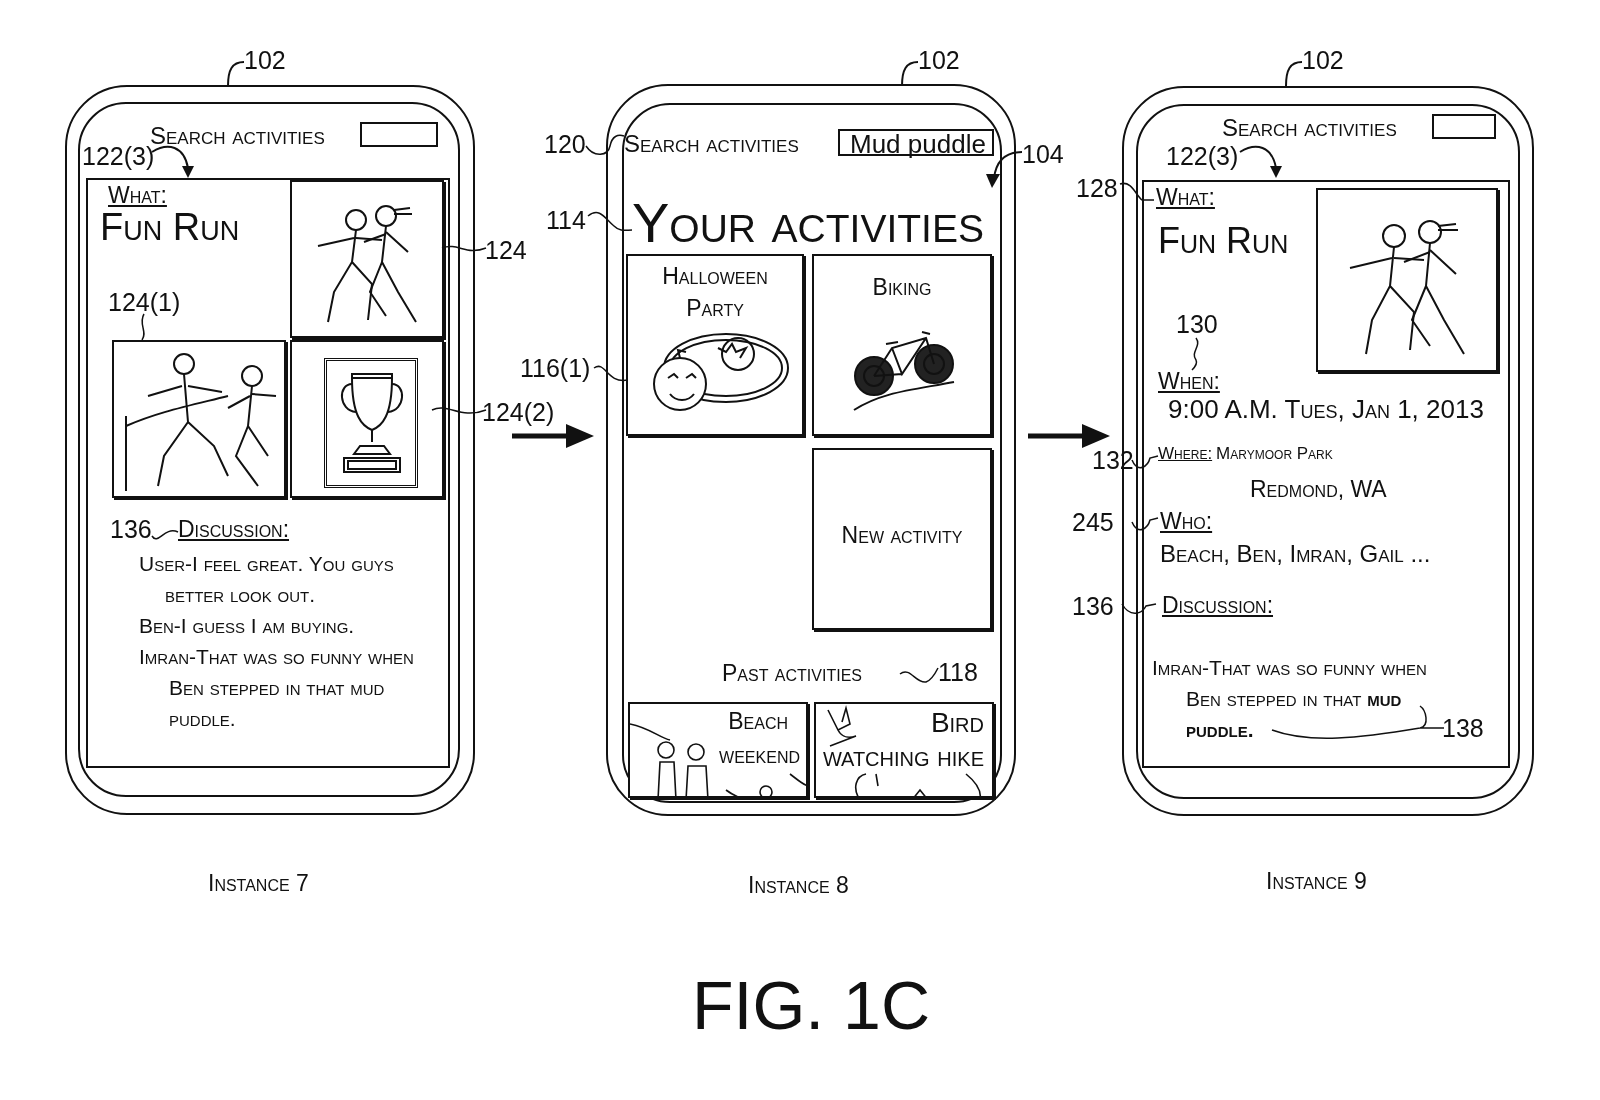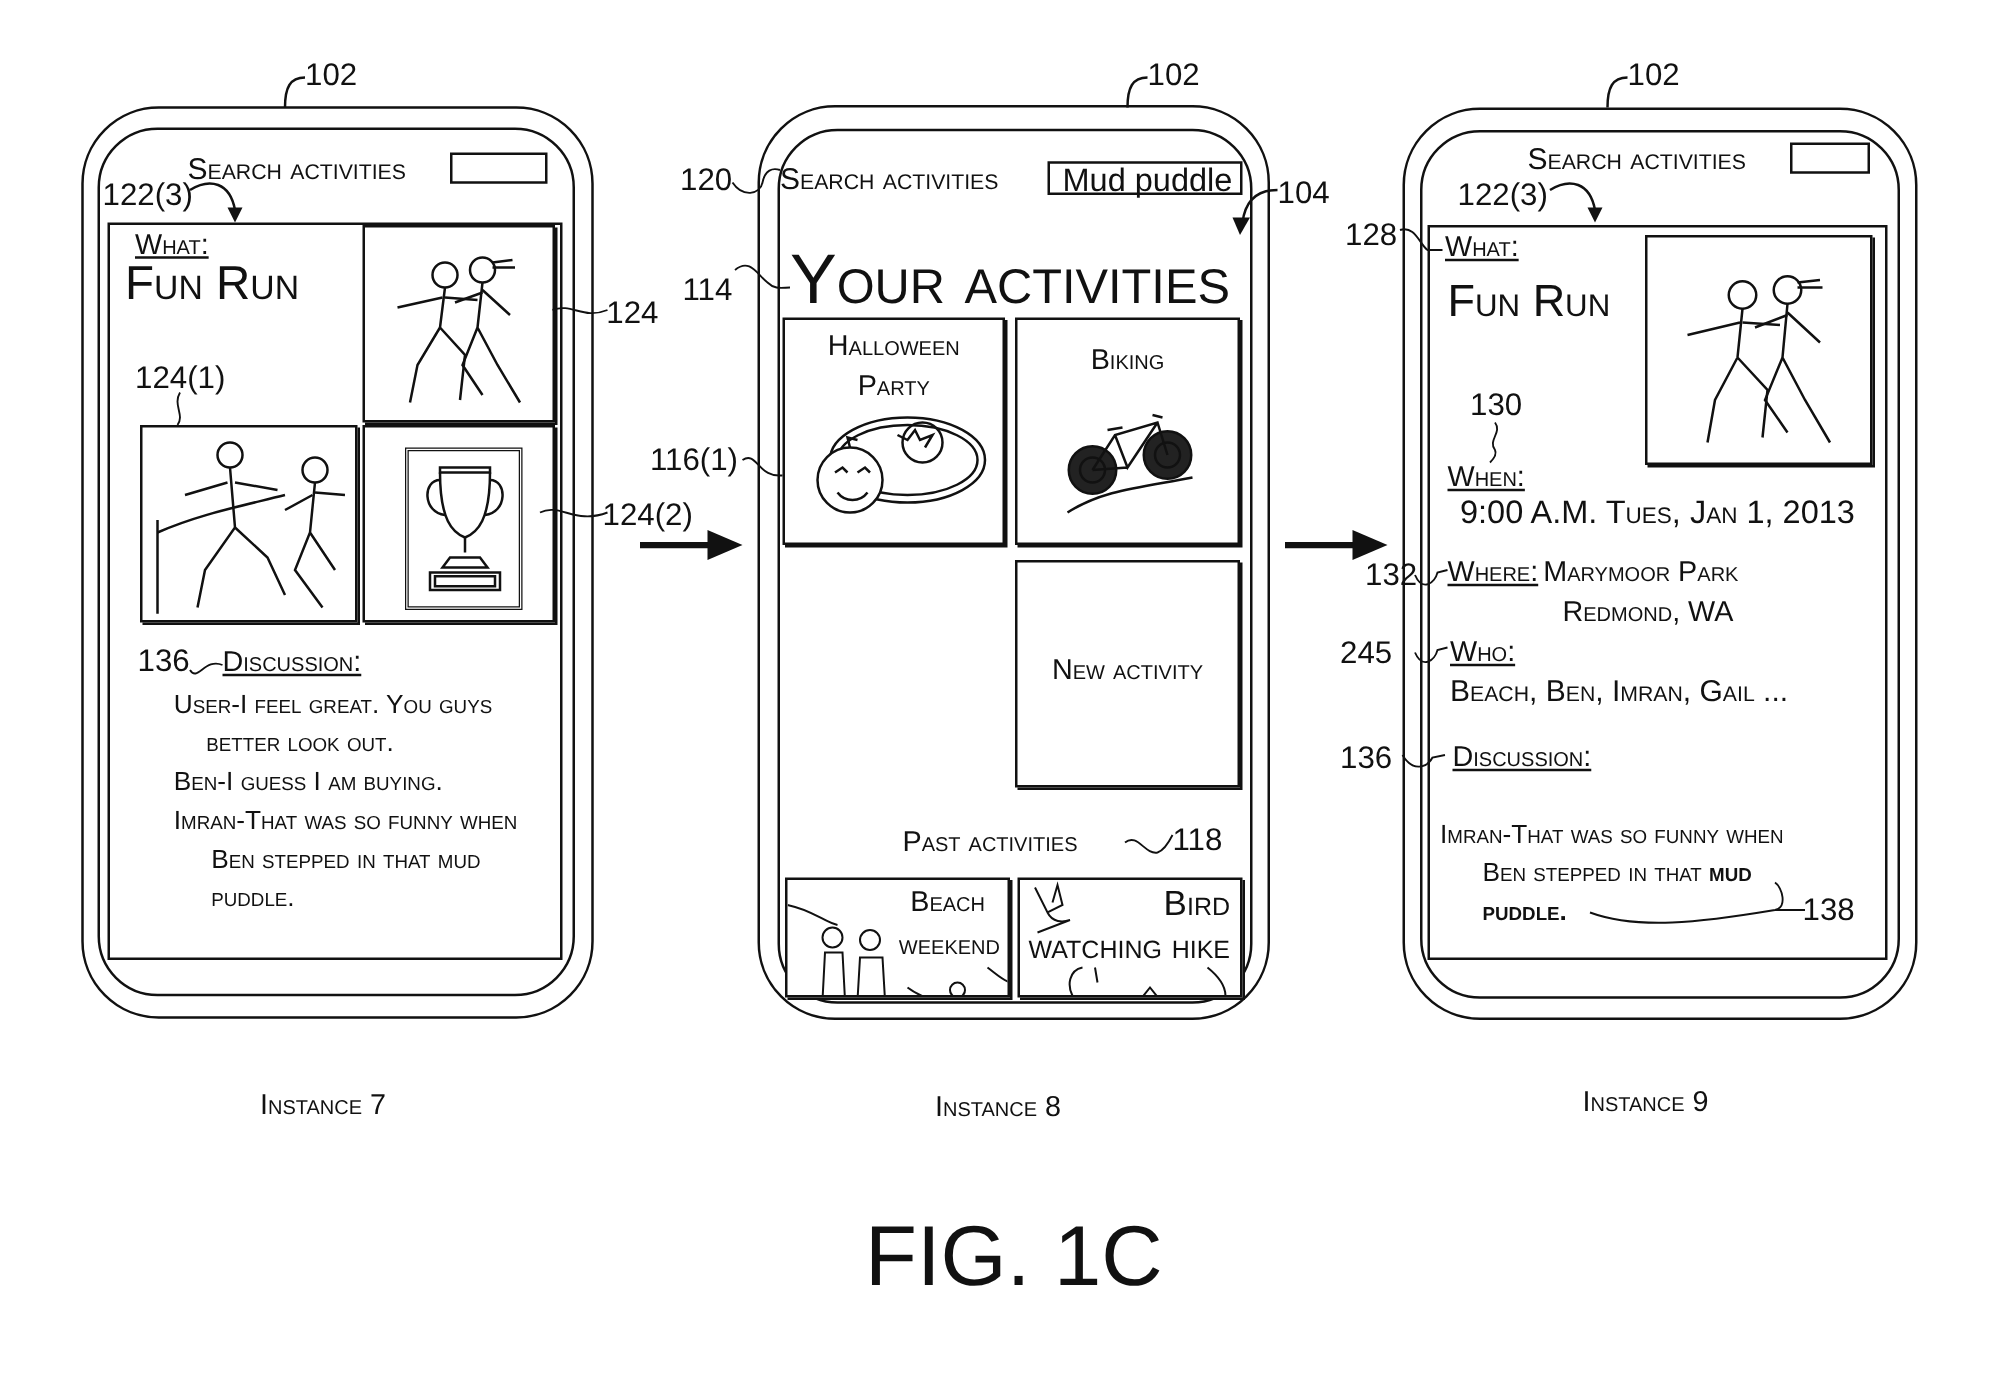--- a/index.html
+++ b/index.html
@@ -147,21 +147,21 @@
     </svg>
   <div class="search-row" style="left:624px;top:130px;">Search activities</div>
   <div class="search-box" style="left:838px;top:129px;width:156px;height:27px;">Mud puddle</div>
 
   <span class="ref" style="left:1022px;top:140px;">104</span>
   <svg class="abs" style="left:982px;top:146px" width="44" height="46">
       <path d="M40 6 C22 6 14 16 12 32" stroke="#111" stroke-width="2" fill="none"></path>
       <polygon points="4,28 18,28 10,42" fill="#111"></polygon>
     </svg>
 
-  <span class="ref" style="left:546px;top:218px;">114</span>
+  <span class="ref" style="left:546px;top:206px;">114</span>
   <svg class="abs" style="left:586px;top:206px" width="48" height="32">
       <path d="M2 10 C14 0 20 14 28 20 C34 26 40 24 46 24" stroke="#111" stroke-width="1.5" fill="none"></path>
     </svg>
   <div class="abs sc" style="left:632px;top:190px;font-size:56px;white-space:nowrap;">Your activities</div>
 
   <span class="ref" style="left:520px;top:354px;">116(1)</span>
   <svg class="abs" style="left:592px;top:358px" width="40" height="30">
       <path d="M2 10 C14 2 14 26 36 22" stroke="#111" stroke-width="1.5" fill="none"></path>
     </svg>
 
@@ -291,21 +291,21 @@
   <svg class="abs" style="left:1180px;top:336px" width="30" height="36">
       <path d="M16 2 C22 10 10 16 16 24 C18 28 14 32 12 34" stroke="#111" stroke-width="1.5" fill="none"></path>
     </svg>
   <div class="abs" style="left:1158px;top:368px;font-size:23px;"><span class="u sc">When:</span></div>
   <div class="abs sc" style="left:1168px;top:394px;font-size:26px;white-space:nowrap;">9:00 A.M. Tues, Jan 1, 2013</div>
 
   <span class="ref" style="left:1092px;top:446px;">132</span>
   <svg class="abs" style="left:1130px;top:448px" width="30" height="28">
       <path d="M2 12 C8 26 18 18 20 10 L28 8" stroke="#111" stroke-width="1.5" fill="none"></path>
     </svg>
-  <div class="abs" style="left:1158px;top:444px;font-size:23px;white-space:nowrap;">
+  <div class="abs" style="left:1158px;top:444px;font-size:17px;white-space:nowrap;">
     <span class="u sc">Where:</span><span class="sc" style="padding-left:4px">Marymoor Park</span>
   </div>
   <div class="abs sc" style="left:1250px;top:476px;font-size:23px;white-space:nowrap;">Redmond, WA</div>
 
   <span class="ref" style="left:1072px;top:508px;">245</span>
   <svg class="abs" style="left:1130px;top:512px" width="30" height="28">
       <path d="M2 10 C8 24 18 16 20 8 L28 6" stroke="#111" stroke-width="1.5" fill="none"></path>
     </svg>
   <div class="abs" style="left:1160px;top:508px;font-size:23px;"><span class="u sc">Who:</span></div>
   <div class="abs sc" style="left:1160px;top:540px;font-size:24px;white-space:nowrap;">Beach, Ben, Imran, Gail ...</div>

